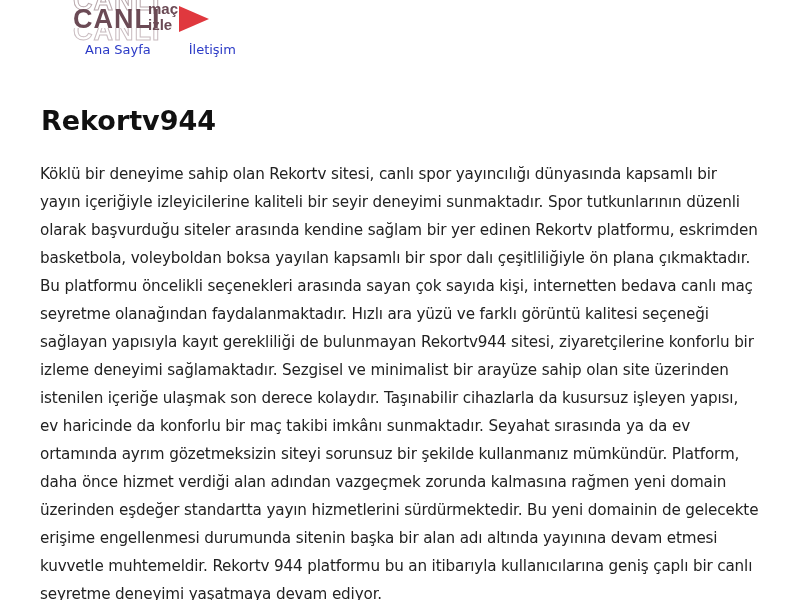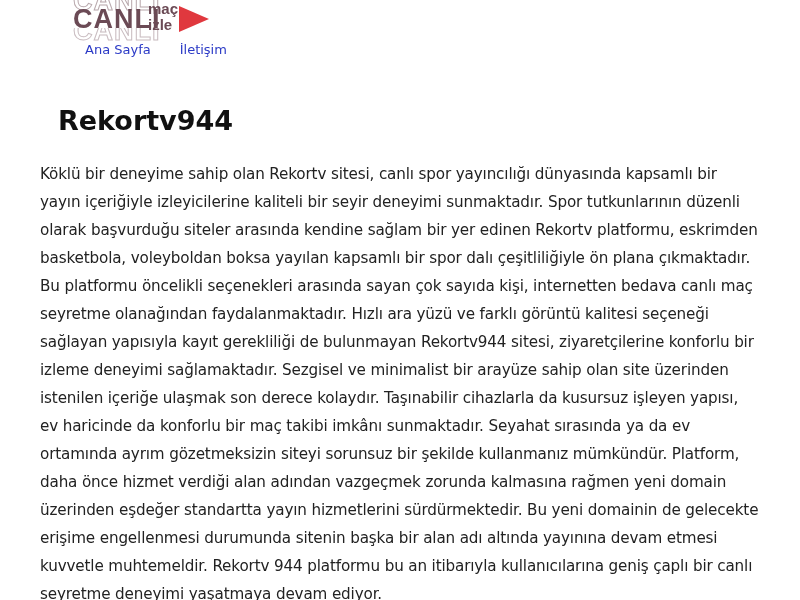--- a/index.html
+++ b/index.html
@@ -20,25 +20,25 @@
       font-weight: bold; color: #6b4a55; font-size: 15px; line-height: 15px;
     }
     .logo .mac { top: 1px; }
     .logo .izle { top: 17px; }
     .logo .play {
       position: absolute; left: 106px; top: 6px; width: 0; height: 0;
       border-top: 13px solid transparent; border-bottom: 13px solid transparent;
       border-left: 30px solid #e0383e;
     }
 
-    .nav { position: absolute; left: 12px; top: 41px; display: flex; gap: 29px; }
+    .nav { position: absolute; left: 12px; top: 41px; display: flex; gap: 38px; }
     .nav a { font-size: 13px; color: #2b3ac6; text-decoration: none; line-height: 18px; }
 
     .page-title {
-      position: absolute; left: 58px; top: 103px; font-size: 27px; font-weight: bold;
+      position: absolute; left: 41px; top: 103px; font-size: 27px; font-weight: bold;
       color: #111111; line-height: 36px;
     }
     .article {
       position: absolute; left: 40px; top: 160px; width: 720px;
       font-size: 15.2px; line-height: 28px; color: #222222; letter-spacing: -0.15px;
     }
   </style>
 </head>
 <body>
 

